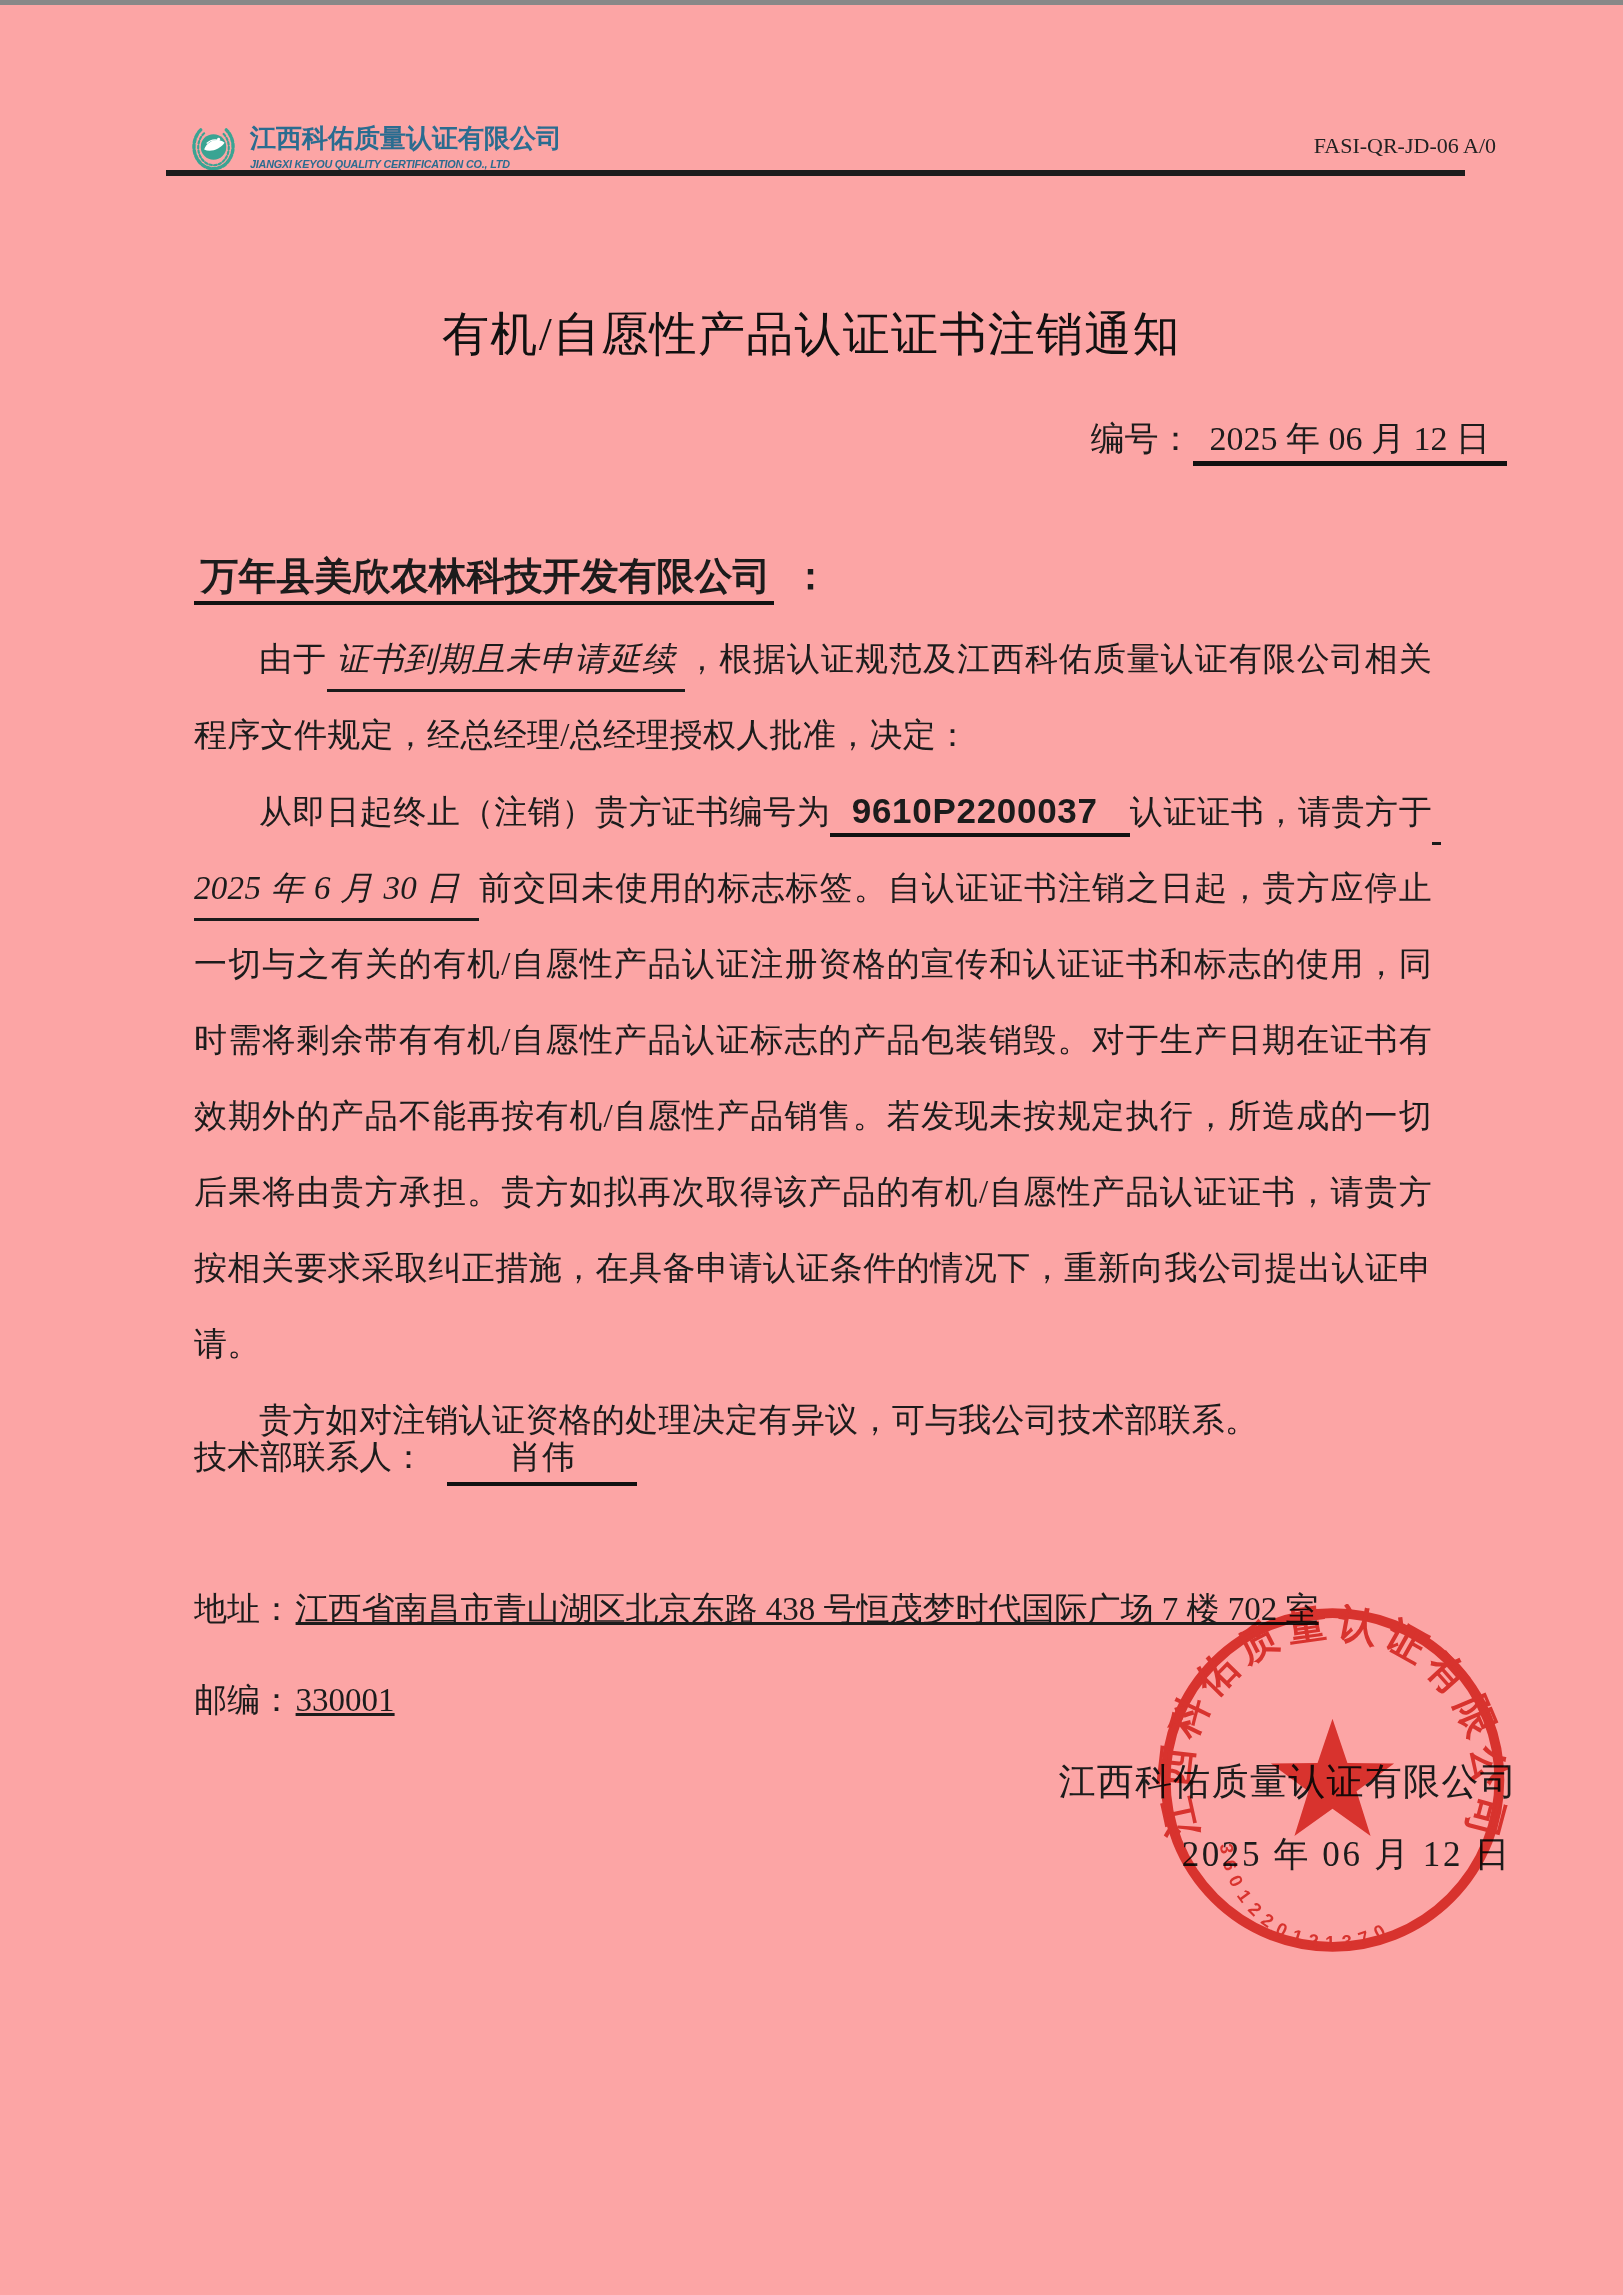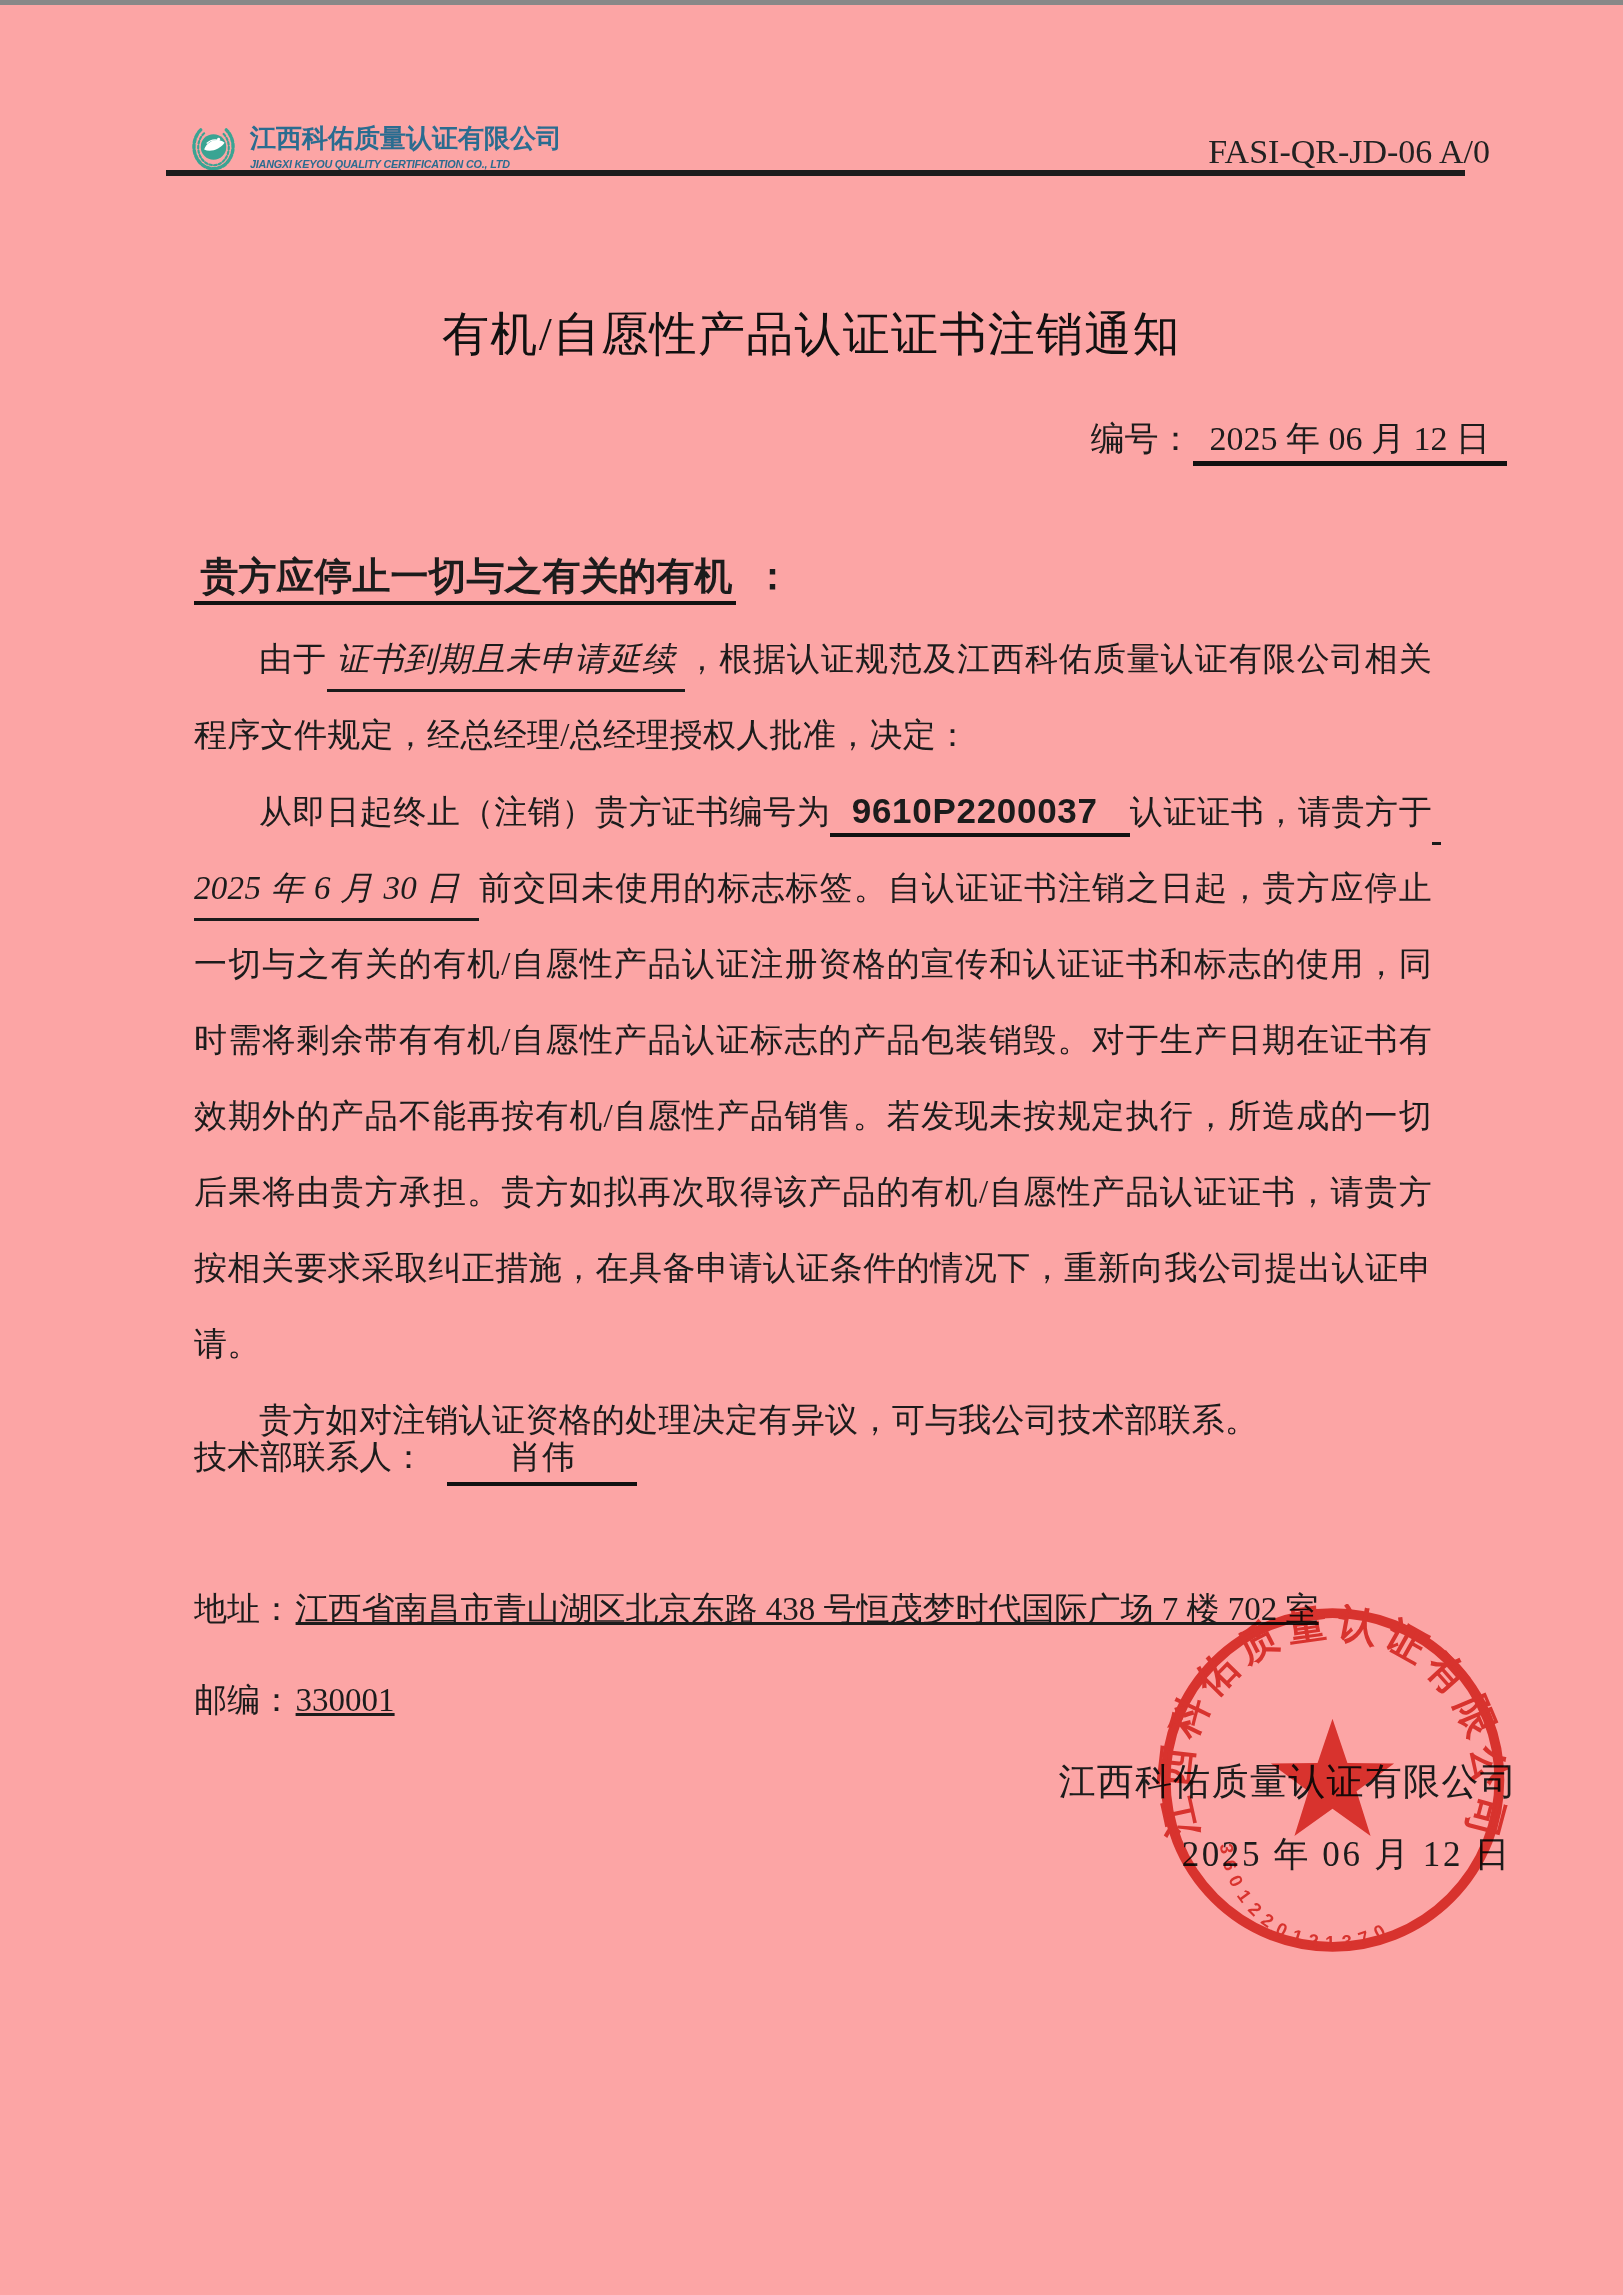--- a/index.html
+++ b/index.html
@@ -8,21 +8,21 @@
     background:#fca5a5; overflow:hidden;
     font-family:"Liberation Serif", serif; color:#1c1c1c;
   }
   
   .logo-icon { position:absolute; left:188px; top:115px; width:51px; height:58px; }
   .logo-text { position:absolute; left:250px; top:119px; }
   .logo-cn { font-family:"Liberation Sans", sans-serif; font-weight:700; font-size:26px;
              color:#2a6c90; letter-spacing:0px; line-height:29px; }
   .logo-en { font-family:"Liberation Sans", sans-serif; font-weight:700; font-size:10.8px;
              color:#2a6c90; letter-spacing:-0.2px; margin-top:4.6px;font-style:italic; }
-  .doc-code { position:absolute; right:133px; top:128px; font-size:34px; color:#222; }
+  .doc-code { position:absolute; right:127px; top:128px; font-size:22px; color:#222; }
   .divider { position:absolute; left:166px; top:165px; width:1299px; height:5.9px; background:#1c1c1c; }
   
   .doc-title { position:absolute; left:0; top:298px; width:100%; text-align:center;
                font-size:47px; letter-spacing:1.3px; color:#111; }
   .number-line { position:absolute; right:116px; top:411px; font-size:34px; }
   .number-value { border-bottom:5.2px solid #111; padding:0 17px 3.9px 17px; white-space:pre; }
   
   .addressee { position:absolute; left:194px; top:546px; font-size:38px; font-weight:700; }
   .addressee-company { border-bottom:4.6px solid #111; padding:0 3.9px 3.9px 6.5px; }
   .addressee-colon { padding-left:17px; }
@@ -72,21 +72,21 @@
   <div class="doc-code">FASI-QR-JD-06 A/0</div>
   <div class="divider"></div>
 
   <div class="doc-title">有机/自愿性产品认证证书注销通知</div>
 
   <div class="number-line">
     <span>编号：</span><span class="number-value">2025 年 06 月 12 日</span>
   </div>
 
   <div class="addressee">
-    <span class="addressee-company">贵方应停止一切与之有关的有机</span><span class="addressee-colon">：</span>
+    <span class="addressee-company">万年县美欣农林科技开发有限公司</span><span class="addressee-colon">：</span>
   </div>
 
   <div class="body-block">
     <p class="body-para"><span class="seg seg-normal">由于</span><span class="seg seg-u"> 证书到期且未申请延续 </span><span class="seg seg-normal">，根据认证规范及江西科佑质量认证有限公司相关程序文件规定，经总经理/总经理授权人批准，决定：</span></p>
     <p class="body-para"><span class="seg seg-normal">从即日起终止（注销）贵方证书编号为</span><span class="seg seg-u-cert">  9610P2200037   </span><span class="seg seg-normal">认证证书，请贵方于</span><span class="seg seg-u"> 2025 年 6 月 30 日  </span><span class="seg seg-normal">前交回未使用的标志标签。自认证证书注销之日起，贵方应停止一切与之有关的有机/自愿性产品认证注册资格的宣传和认证证书和标志的使用，同时需将剩余带有有机/自愿性产品认证标志的产品包装销毁。对于生产日期在证书有效期外的产品不能再按有机/自愿性产品销售。若发现未按规定执行，所造成的一切后果将由贵方承担。贵方如拟再次取得该产品的有机/自愿性产品认证证书，请贵方按相关要求采取纠正措施，在具备申请认证条件的情况下，重新向我公司提出认证申请。</span></p>
     <p class="body-para"><span class="seg seg-normal">贵方如对注销认证资格的处理决定有异议，可与我公司技术部联系。</span></p>
   </div>
 
   <div class="contact-row row-contact">
     <span>技术部联系人：</span><span class="contact-name-underline">肖伟</span>

